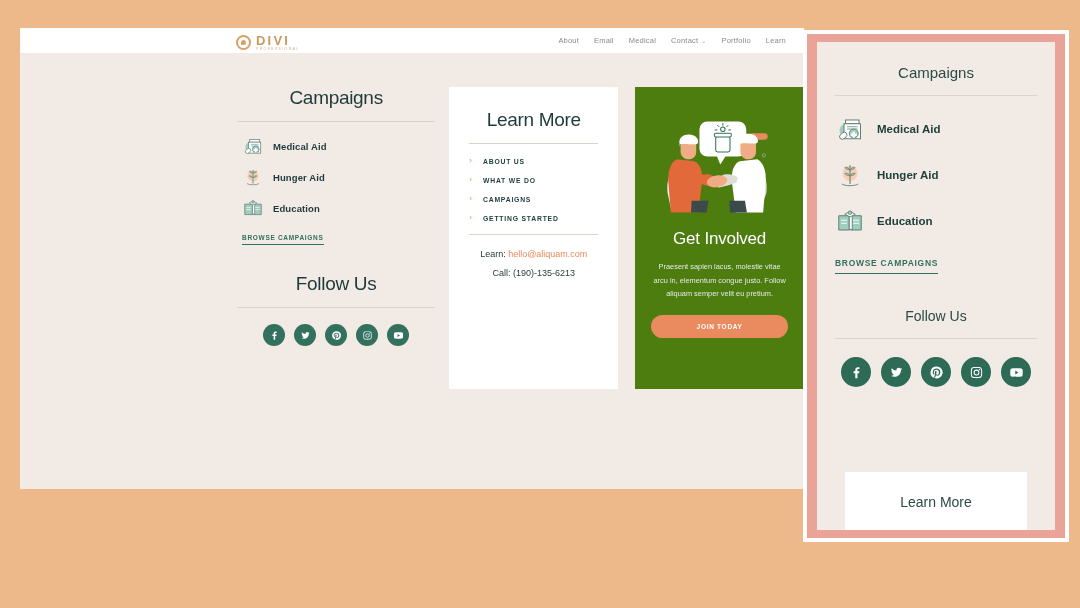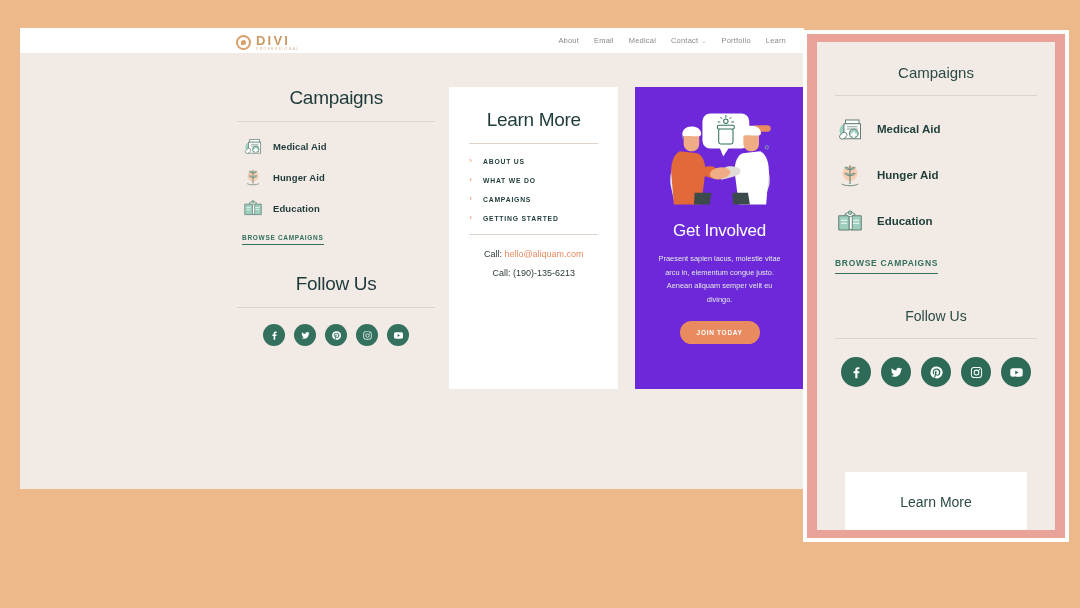--- a/index.html
+++ b/index.html
@@ -117,24 +117,23 @@
   }
   #contact-title { margin-top: 16px; }
   .contact-line {
     font-size: 9px; color: #2c3b3b; margin-top: 5px; line-height: 1.5;
   }
   .contact-line:first-of-type { margin-top: 0; }
   #contact-email { color: #ea8a5f; cursor: pointer; }
 
   
   #card-involved {
-    width: 170px; background: #6d28d9; margin-left: 17px;
-    padding: 20px 16px 22px 16px; text-align: center;
+    width: 170px; background: #4d7c0f; margin-left: 17px;
+    padding: 28px 16px 22px 16px; text-align: center;
     min-height: 302px; display: flex; flex-direction: column;
-    align-items: center;
   }
   #involved-illus { width: 132px; height: 104px; }
   #involved-title {
     font-size: 17px; color: #ffffff; font-weight: 400;
     margin-top: 10px; letter-spacing: -.2px;
   }
   #involved-body {
     font-size: 7.4px; color: #e3ebe6; line-height: 1.85;
     margin-top: 11px; padding: 0 2px;
   }
@@ -337,21 +336,21 @@
           <span class="link-arrow">›</span>
           <span class="link-label">CAMPAIGNS</span>
         </div>
         <div class="link-row">
           <span class="link-arrow">›</span>
           <span class="link-label">GETTING STARTED</span>
         </div>
       </div>
       <div class="divider"></div>
       <div class="contact-line">
-        <span>Call:</span>
+        <span>Learn:</span>
         <span id="contact-email">hello@aliquam.com</span>
       </div>
       <div class="contact-line">Call: (190)-135-6213</div>
     </div>
 
     <div id="card-involved">
       <svg id="involved-illus" viewBox="0 0 200 160">
         <circle cx="44" cy="46" r="2" fill="none" stroke="#8fb3a5" stroke-width="1.2"></circle>
         <circle cx="172" cy="62" r="2.5" fill="none" stroke="#8fb3a5" stroke-width="1.2"></circle>
         <circle cx="150" cy="96" r="2" fill="none" stroke="#8fb3a5" stroke-width="1.2"></circle>
@@ -375,21 +374,21 @@
         <path d="M68 96c6-4 14-6 22-4l14 8-6 12-16-4-12-4z" fill="#e2693a"></path>
         <path d="M176 120c2-16-2-28-8-32l-10-4-12 2-6 6-4 26 6 30h24z" fill="#dedbd6"></path>
         <path d="M162 68c8 4 14 16 13 34l-4 48h-42l-6-46c-2-18 4-30 12-33z" fill="#ffffff"></path>
         <path d="M136 46c0-8 5-13 12-13s12 5 12 13v10c0 8-5 12-12 12s-12-5-12-12z" fill="#f0ac84"></path>
         <path d="M134 40c0-7 6-11 14-11s15 4 15 11c0 3-2 4-5 4-8 0-17-1-21 0-2 .5-3-1-3-4z" fill="#ffffff"></path>
         <path d="M120 150h26l-3-18h-24z" fill="#3b4a4a"></path>
         <path d="M132 96c-6-4-14-6-22-4l-14 8 6 12 16-4 12-4z" fill="#e0ddd6"></path>
         <ellipse cx="100" cy="102" rx="16" ry="9" fill="#f0ac84" transform="rotate(-8 100 102)"></ellipse>
       </svg>
       <div id="involved-title">Get Involved</div>
-      <div id="involved-body">Praesent sapien lacus, molestie vitae arcu in, elementum congue justo. Aenean aliquam semper velit eu divingo.</div>
+      <div id="involved-body">Praesent sapien lacus, molestie vitae arcu in, elementum congue justo. Follow aliquam semper velit eu pretium.</div>
       <button id="join-today">JOIN TODAY</button>
     </div>
 
   </div>
 </div>
 
 <div id="mobile-preview">
   <div id="mobile-frame">
     <div id="mobile-screen">
 

